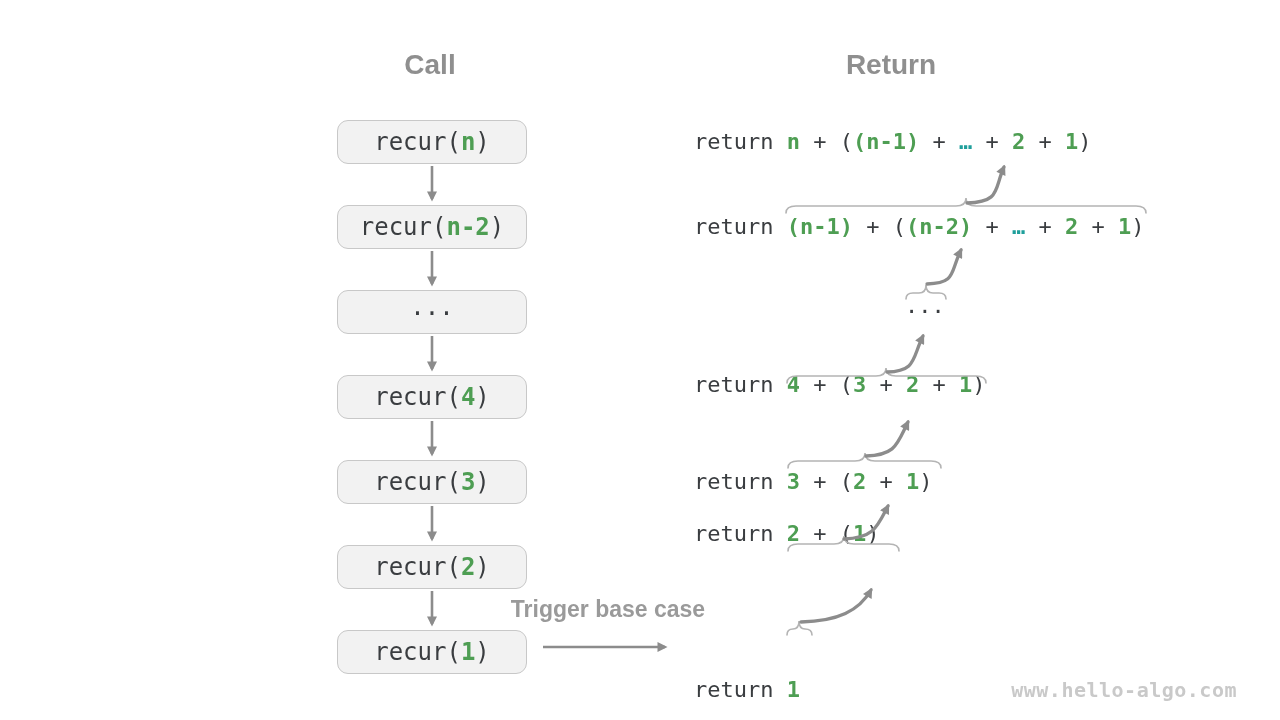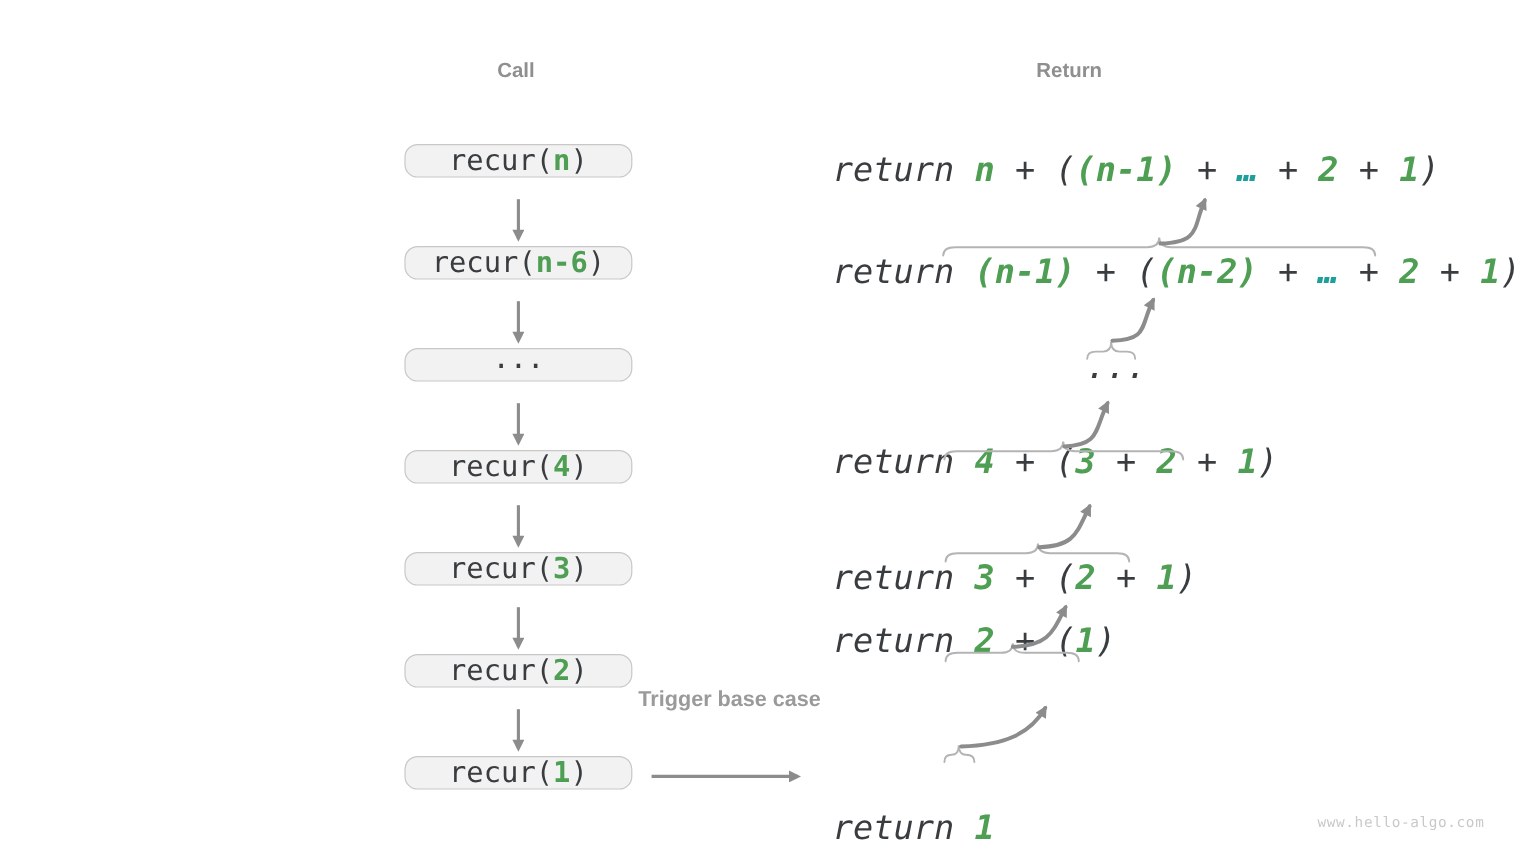--- a/index.html
+++ b/index.html
@@ -15,61 +15,61 @@
   }
   html,body{margin:0;padding:0;background:#ffffff;}
   .canvas{
     position:relative;width:1280px;height:720px;background:#ffffff;
     font-family:"DejaVu Sans Mono","Liberation Mono",monospace;
     overflow:hidden;
   }
   .hdr{
     position:absolute;top:49px;transform:translateX(-50%);
     font-family:"Liberation Sans",sans-serif;font-weight:bold;
-    font-size:17px;color:var(--gray-header);white-space:nowrap;
+    font-size:28px;color:var(--gray-header);white-space:nowrap;
   }
   .call-box{
-    position:absolute;left:337px;width:190px;height:28px;
+    position:absolute;left:337px;width:190px;height:44px;
     background:var(--box-fill);border:1.5px solid var(--box-border);
     border-radius:11px;box-sizing:border-box;
     display:flex;align-items:center;justify-content:center;
     font-size:24px;color:var(--dark);white-space:pre;
   }
   .call-box.dots span{transform:translateY(-5px);display:inline-block;}
   .return-line{
     position:absolute;left:694px;height:30px;line-height:30px;
-    font-size:28px;color:var(--dark);white-space:pre;font-style:italic;
+    font-size:22px;color:var(--dark);white-space:pre;
   }
   .return-line.ellipsis-line{left:905px;}
   .return-line.ellipsis-line span{transform:translateY(-6px);display:inline-block;}
   .seg-dark{color:var(--dark);}
   .seg-green{color:var(--green);font-weight:bold;}
   .seg-teal{color:var(--teal);font-weight:bold;}
   .trigger-label{
-    position:absolute;top:572px;left:608px;transform:translateX(-50%);
+    position:absolute;top:596px;left:608px;transform:translateX(-50%);
     font-family:"Liberation Sans",sans-serif;font-weight:bold;
-    font-size:18px;color:#9a9a9a;white-space:nowrap;
+    font-size:23px;color:#9a9a9a;white-space:nowrap;
   }
   .watermark{
     position:absolute;top:678px;right:43px;
-    font-size:12px;color:var(--watermark);letter-spacing:0.5px;
+    font-size:20px;color:var(--watermark);letter-spacing:0.5px;font-weight:bold;
   }
   svg.overlay{position:absolute;left:0;top:0;pointer-events:none;}
 </style>
 </head>
 <body>
 
 <div class="canvas">
 
   <div class="hdr" style="left:430px">Call</div>
   <div class="hdr" style="left:891px">Return</div>
 
   <div id="call-layer">
       <div class="call-box" style="top: 120px;"><span class="seg-dark">recur(</span><span class="seg-green">n</span><span class="seg-dark">)</span></div>
-      <div class="call-box" style="top: 205px;"><span class="seg-dark">recur(</span><span class="seg-green">n-6</span><span class="seg-dark">)</span></div>
+      <div class="call-box" style="top: 205px;"><span class="seg-dark">recur(</span><span class="seg-green">n-2</span><span class="seg-dark">)</span></div>
       <div class="call-box dots" style="top: 290px;"><span class="seg-dark">...</span></div>
       <div class="call-box" style="top: 375px;"><span class="seg-dark">recur(</span><span class="seg-green">4</span><span class="seg-dark">)</span></div>
       <div class="call-box" style="top: 460px;"><span class="seg-dark">recur(</span><span class="seg-green">3</span><span class="seg-dark">)</span></div>
       <div class="call-box" style="top: 545px;"><span class="seg-dark">recur(</span><span class="seg-green">2</span><span class="seg-dark">)</span></div>
       <div class="call-box" style="top: 630px;"><span class="seg-dark">recur(</span><span class="seg-green">1</span><span class="seg-dark">)</span></div>
     </div>
   <div id="return-layer">
       <div class="return-line" style="top: 127px;"><span class="seg-dark">return </span><span class="seg-green">n</span><span class="seg-dark"> + (</span><span class="seg-green">(n-1)</span><span class="seg-dark"> + </span><span class="seg-teal">…</span><span class="seg-dark"> + </span><span class="seg-green">2</span><span class="seg-dark"> + </span><span class="seg-green">1</span><span class="seg-dark">)</span></div>
       <div class="return-line" style="top: 212px;"><span class="seg-dark">return </span><span class="seg-green">(n-1)</span><span class="seg-dark"> + (</span><span class="seg-green">(n-2)</span><span class="seg-dark"> + </span><span class="seg-teal">…</span><span class="seg-dark"> + </span><span class="seg-green">2</span><span class="seg-dark"> + </span><span class="seg-green">1</span><span class="seg-dark">)</span></div>
       <div class="return-line ellipsis-line" style="top: 297px;"><span class="seg-dark">...</span></div>

